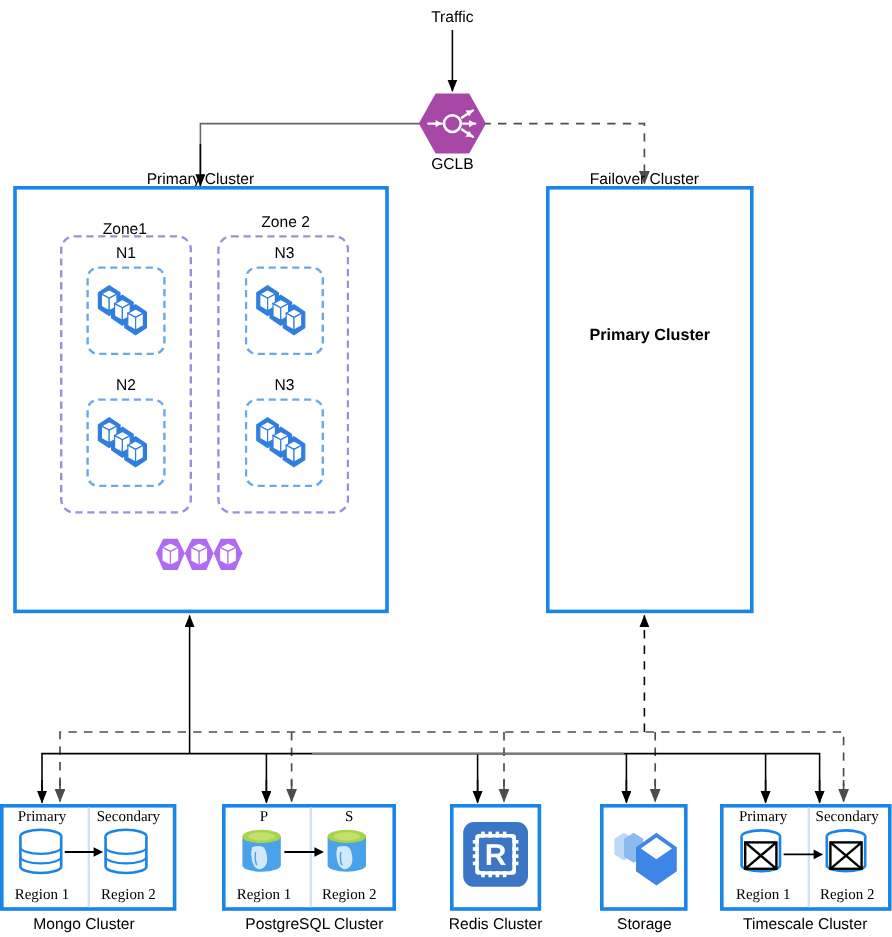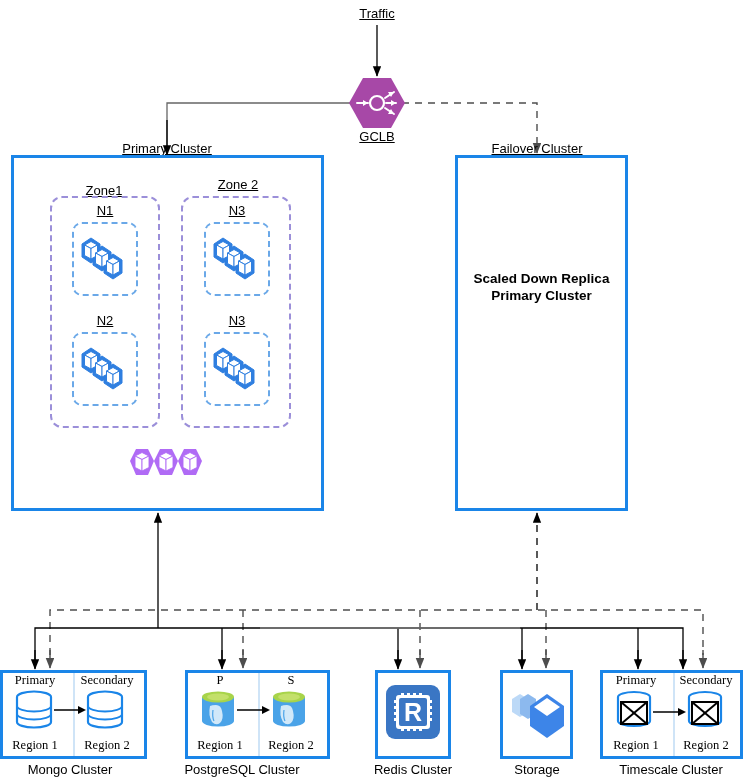--- a/index.html
+++ b/index.html
@@ -1,21 +1,21 @@
 <!DOCTYPE html>
 <html><head>
 <meta charset="utf-8">
 <style>
   html,body{margin:0;padding:0;background:#ffffff;}
   body{width:743px;height:781px;position:relative;overflow:hidden;
        font-family:"Liberation Sans","DejaVu Sans",sans-serif;color:#000;}
   #canvas{position:absolute;left:0;top:0;width:743px;height:781px;}
   svg.layer{position:absolute;left:0;top:0;width:743px;height:781px;pointer-events:none;}
   .lbl{position:absolute;font-size:13px;line-height:15px;color:#000;white-space:nowrap;}
-  .ctr{transform:translateX(-50%);text-align:center;text-decoration:underline;}
+  .ctr{transform:translateX(-50%);text-align:center;}
 
   
   .cluster-box{position:absolute;border:3px solid #1a85e8;background:#ffffff;box-sizing:border-box;}
   .zone-box{position:absolute;border:2px dashed #9b8fd9;border-radius:12px;box-sizing:border-box;background:transparent;}
   .node-box{position:absolute;border:2px dashed #6aa8e8;border-radius:10px;box-sizing:border-box;background:transparent;}
   .db-box{position:absolute;border:3px solid #1a85e8;background:#ffffff;box-sizing:border-box;}
   .db-split{position:absolute;top:0;bottom:0;width:2px;background:#cfe4f7;}
   .replica-text{position:absolute;left:0;right:0;text-align:center;font-size:13.5px;
                 font-weight:bold;line-height:17px;}
   .caption{position:absolute;font-size:13px;white-space:nowrap;transform:translateX(-50%);text-align:center;}
@@ -200,21 +200,20 @@
       <polygon points="38,13.5 38,25 45,21.5 45,10"></polygon>
       <polygon points="55,10 62,6.5 69,10 62,13.5"></polygon>
       <polygon points="62,13.5 62,25 55,21.5 55,10"></polygon>
       <polygon points="62,13.5 62,25 69,21.5 69,10"></polygon>
     </g>
   </svg>
 
   <div class="lbl ctr" style="left:537px;top:141px;">Failover Cluster</div>
   <div class="cluster-box" style="left:455px;top:155px;width:173px;height:356px;">
     <div style="position:absolute;left:0;right:0;top:112px;">
-      <div class="replica-text" style="position:static;">Scaled Down Replica</div>
       <div class="replica-text" style="position:static;">Primary Cluster</div>
     </div>
   </div>
 
   <div class="db-box" style="left:0px;top:670px;width:147px;height:89px;">
     <div class="db-split" style="left:70px;"></div>
   </div>
   <div class="cell-label" style="left:35px;top:673px;">Primary</div>
   <div class="cell-label" style="left:107px;top:673px;">Secondary</div>
   <div class="cell-label" style="left:35px;top:738px;">Region 1</div>
@@ -255,21 +254,21 @@
     <g>
       <path d="M80,9 L80,33 A16,5.5 0 0 0 112,33 L112,9 z" fill="#4aa3e8"></path>
       <ellipse cx="96" cy="9" rx="16" ry="5.5" fill="#a8d44a"></ellipse>
       <ellipse cx="96" cy="9" rx="11" ry="3.4" fill="#c3e06a"></ellipse>
       <path d="M88,18 q-2,9 2,16 q4,4 8,1 q4,-4 2,-12 q-1,-6 -6,-6 q-4,0 -6,1 z" fill="#ffffff" opacity="0.75"></path>
       <path d="M91,22 q-1,7 1,11" stroke="#4aa3e8" stroke-width="1.2" fill="none"></path>
     </g>
     <line x1="44" y1="22" x2="72" y2="22" stroke="#000" stroke-width="1.5"></line>
     <polygon points="77,22 69,18 69,26" fill="#000"></polygon>
   </svg>
-  <div class="caption" style="left:242px;top:762px;">PostgreSQL Cluster</div>
+  <div class="caption" style="left:262px;top:762px;">PostgreSQL Cluster</div>
 
   <div class="db-box" style="left:375px;top:670px;width:76px;height:89px;"></div>
   <svg style="position:absolute;left:383px;top:681px;width:60px;height:62px;" viewBox="0 0 60 62">
     <rect x="3" y="4" width="54" height="54" rx="9" fill="#3a76c4"></rect>
     <g fill="#ffffff">
       <rect x="13" y="14" width="34" height="34" rx="3"></rect>
     </g>
     <g fill="#3a76c4">
       <rect x="16" y="17" width="28" height="28" rx="2"></rect>
     </g>

